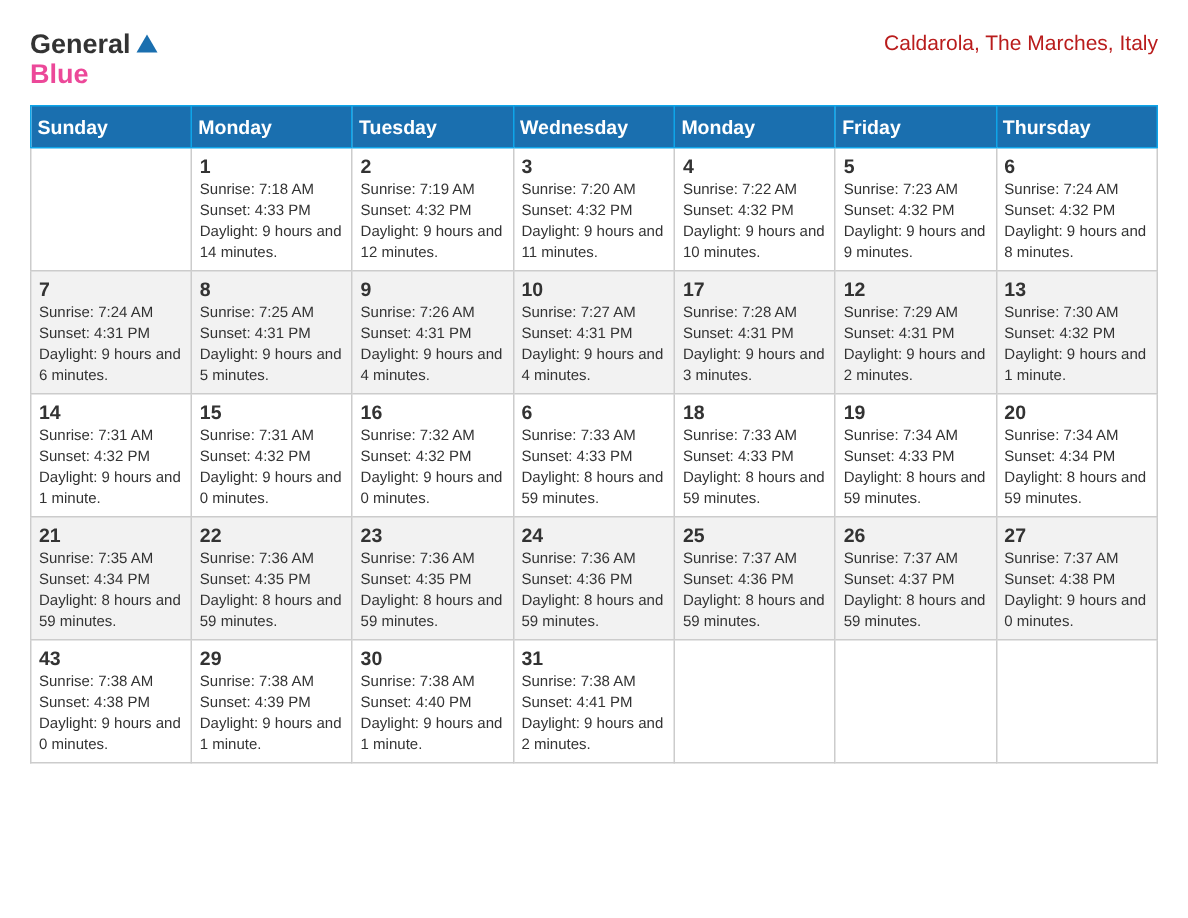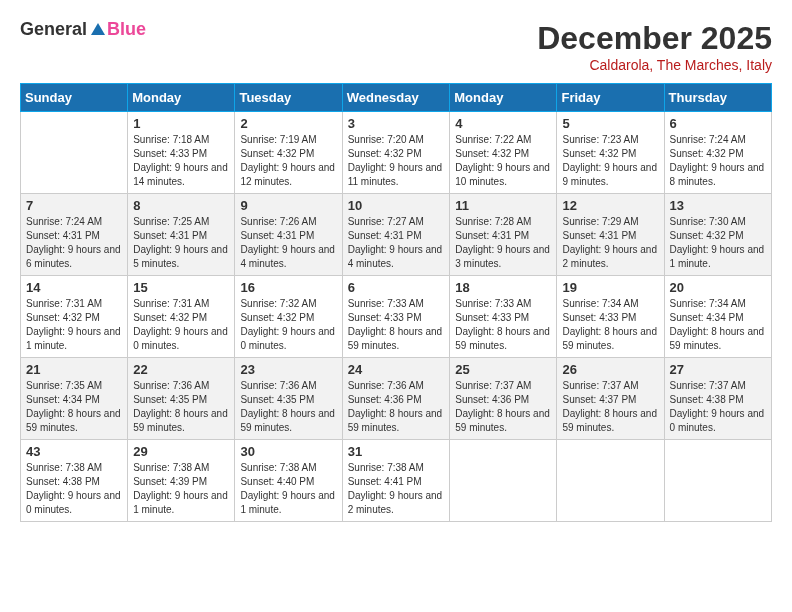--- a/index.html
+++ b/index.html
@@ -11,21 +11,21 @@
       padding: 20px;
     }
     .header {
       display: flex;
       justify-content: space-between;
       align-items: flex-start;
       margin-bottom: 10px;
     }
     .logo {
       display: flex;
-      flex-direction: row;
+      flex-direction: column;
       font-size: 18px;
       font-weight: bold;
       line-height: 1.1;
     }
     .logo-general { color: #333; }
     .logo-blue { color: #ec4899; }
     .logo-line {
       display: flex;
       align-items: center;
     }
@@ -90,21 +90,20 @@
   <div class="logo">
     <div class="logo-line">
       <span class="logo-general">General</span>
       <svg width="18" height="18" viewBox="0 0 18 18" style="margin-left:2px;">
         <polygon points="9,2 16,14 2,14" fill="#1a6faf"></polygon>
       </svg>
     </div>
     <span class="logo-blue">Blue</span>
   </div>
   <div class="title-block">
-    <div class="month-title">December 2025</div>
     <div class="location">Caldarola, The Marches, Italy</div>
   </div>
 </div>
 
 <table class="calendar">
   <thead>
     <tr>
     <th>Sunday</th>
         <th>Monday</th>
         <th>Tuesday</th>
@@ -153,21 +152,21 @@
         </td>
         <td>
           <div class="day-number">9</div>
           <div class="day-info">Sunrise: 7:26 AM<br>Sunset: 4:31 PM<br>Daylight: 9 hours and 4 minutes.</div>
         </td>
         <td>
           <div class="day-number">10</div>
           <div class="day-info">Sunrise: 7:27 AM<br>Sunset: 4:31 PM<br>Daylight: 9 hours and 4 minutes.</div>
         </td>
         <td>
-          <div class="day-number">11</div>
+          <div class="day-number">17</div>
           <div class="day-info">Sunrise: 7:28 AM<br>Sunset: 4:31 PM<br>Daylight: 9 hours and 3 minutes.</div>
         </td>
         <td>
           <div class="day-number">12</div>
           <div class="day-info">Sunrise: 7:29 AM<br>Sunset: 4:31 PM<br>Daylight: 9 hours and 2 minutes.</div>
         </td>
         <td>
           <div class="day-number">13</div>
           <div class="day-info">Sunrise: 7:30 AM<br>Sunset: 4:32 PM<br>Daylight: 9 hours and 1 minute.</div>
         </td>

